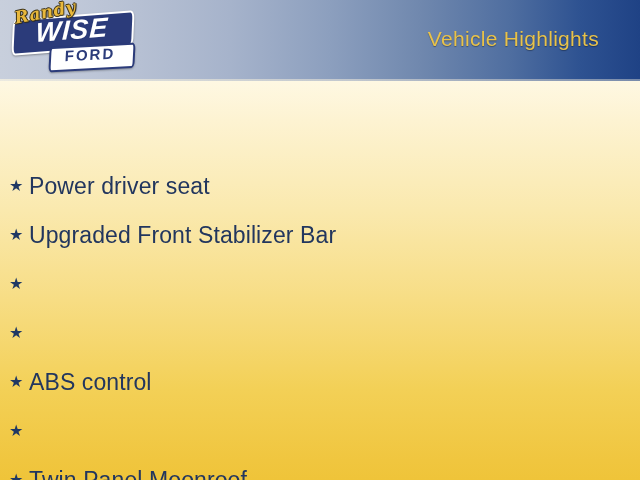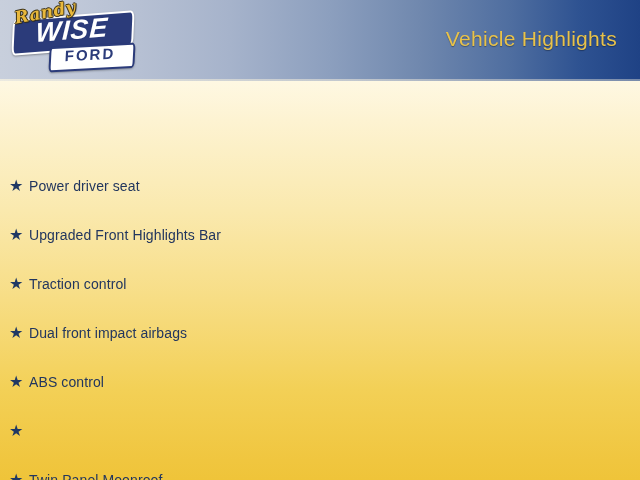--- a/index.html
+++ b/index.html
@@ -55,21 +55,21 @@
     width: 640px;
     height: 2px;
     background: linear-gradient(to right,
         rgba(200,207,220,0.35) 0%,
         rgba(120,140,180,0.45) 55%,
         rgba(31,66,133,0.6) 100%);
   }
 
   .header-title {
     position: absolute;
-    right: 23px;
+    right: 41px;
     top: 27px;
     font-size: 21px;
     letter-spacing: 0.3px;
     color: #e8c24a;
     text-shadow: 0 1px 1px rgba(0,0,0,0.35);
     white-space: nowrap;
   }
 
   
   #logo {
@@ -175,21 +175,21 @@
   }
   .feature-star {
     width: 20px;
     font-size: 16px;
     line-height: 16px;
     color: #1f3864;
     text-align: left;
     flex: 0 0 auto;
   }
   .feature-label {
-    font-size: 14px;
+    font-size: 23px;
     line-height: 20px;
     color: #22365e;
     white-space: nowrap;
     letter-spacing: 0.1px;
   }
 </style>
 </head>
 <body>
 
 <div id="page">
@@ -208,29 +208,27 @@
   </div>
   <div id="header-underline"></div>
 
   <ul id="features">
     <li class="feature-row" style="top:94px">
       <span class="feature-star">★</span>
       <span class="feature-label">Power driver seat</span>
     </li>
     <li class="feature-row" style="top:143px">
       <span class="feature-star">★</span>
-      <span class="feature-label">Upgraded Front Highlights Bar</span>
+      <span class="feature-label">Upgraded Front Stabilizer Bar</span>
     </li>
     <li class="feature-row" style="top:192px">
       <span class="feature-star">★</span>
-      <span class="feature-label">Traction control</span>
     </li>
     <li class="feature-row" style="top:241px">
       <span class="feature-star">★</span>
-      <span class="feature-label">Dual front impact airbags</span>
     </li>
     <li class="feature-row" style="top:290px">
       <span class="feature-star">★</span>
       <span class="feature-label">ABS control</span>
     </li>
     <li class="feature-row" style="top:339px">
       <span class="feature-star">★</span>
     </li>
     <li class="feature-row" style="top:388px">
       <span class="feature-star">★</span>

